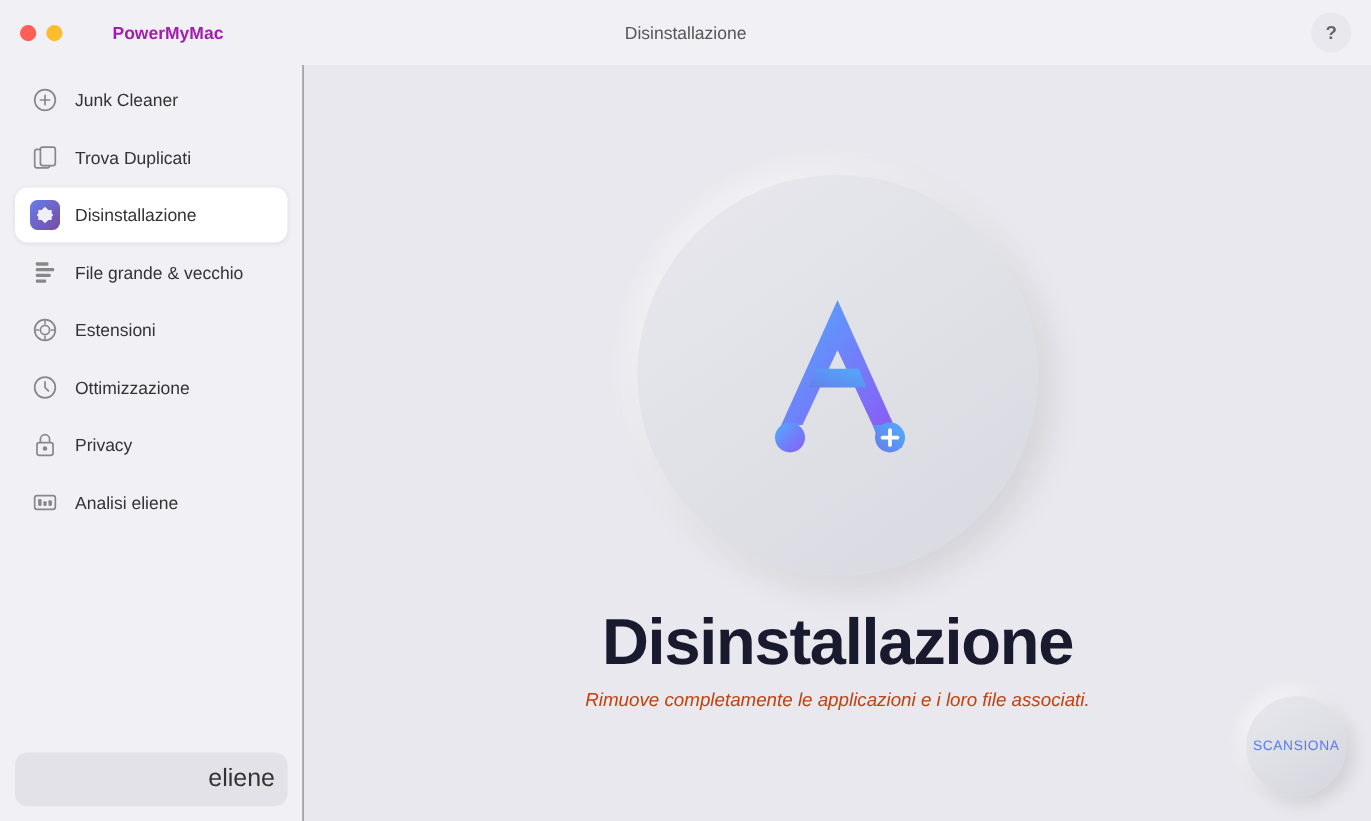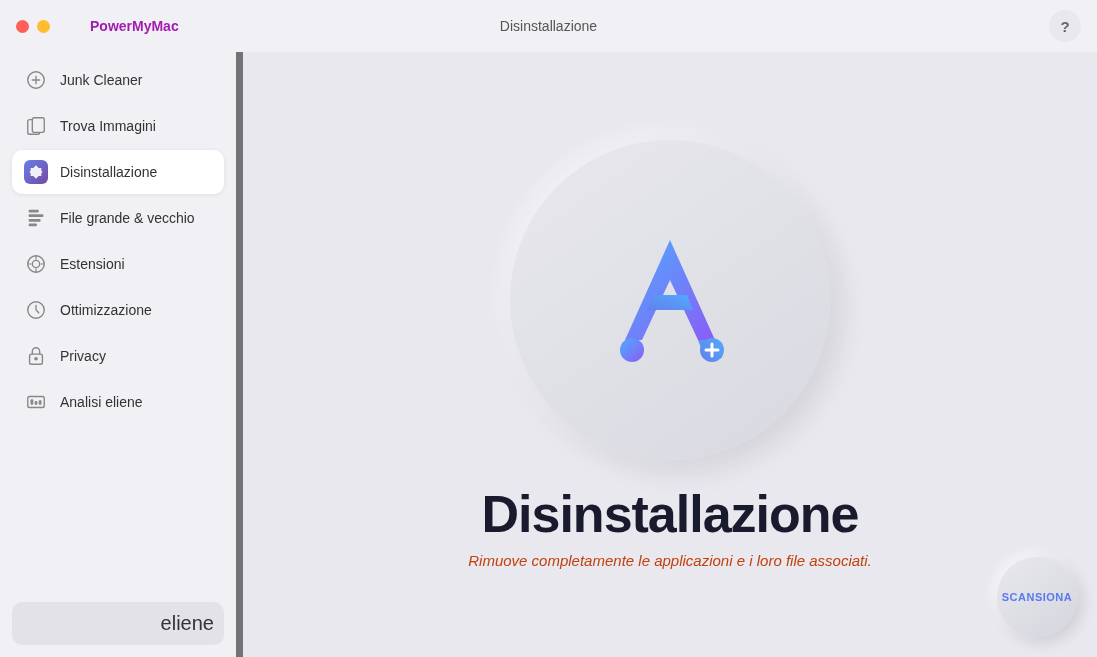--- a/index.html
+++ b/index.html
@@ -74,21 +74,21 @@
       overflow: hidden;
     }
 
     
     .sidebar {
       width: 243px;
       background: #f0f0f5;
       display: flex;
       flex-direction: column;
       flex-shrink: 0;
-      border-right: 7px solid #737373;
+      border-right: 1px solid #737373;
     }
     .sidebar-items {
       flex: 1;
       padding: 6px 12px;
       display: flex;
       flex-direction: column;
       gap: 2px;
     }
     .sidebar-item {
       display: flex;
@@ -189,21 +189,21 @@
       height: 80px;
       border-radius: 50%;
       background: linear-gradient(145deg, #e8e8ee 0%, #d5d5dd 100%);
       box-shadow: 5px 5px 15px rgba(0,0,0,0.12), -4px -4px 12px rgba(255,255,255,0.7);
       border: none;
       cursor: pointer;
       display: flex;
       align-items: center;
       justify-content: center;
       font-size: 11px;
-      font-weight: 700;
+      font-weight: 400;
       color: #5a7af0;
       letter-spacing: 0.5px;
     }
 
     
     .icon-svg {
       width: 22px;
       height: 22px;
     }
 
@@ -246,21 +246,21 @@
         <span class="sidebar-label">Junk Cleaner</span>
       </div>
 
       <div class="sidebar-item">
         <div class="sidebar-icon">
           <svg class="icon-svg" viewBox="0 0 24 24" fill="none">
             <rect x="3" y="5" width="13" height="16" rx="2" stroke="#888" stroke-width="1.5"></rect>
             <rect x="8" y="3" width="13" height="16" rx="2" stroke="#888" stroke-width="1.5" fill="#f0f0f5"></rect>
           </svg>
         </div>
-        <span class="sidebar-label">Trova Immagini</span>
+        <span class="sidebar-label">Trova Duplicati</span>
       </div>
 
       <div class="sidebar-item active">
         <div class="sidebar-icon">
           <div class="active-app-icon">
             <svg width="16" height="16" viewBox="0 0 24 24" fill="none">
               <path d="M12 2L8 6H4v4L2 12l2 2v4h4l4 4 4-4h4v-4l2-2-2-2V6h-4L12 2z" fill="white" opacity="0.9"></path>
             </svg>
           </div>
         </div>

